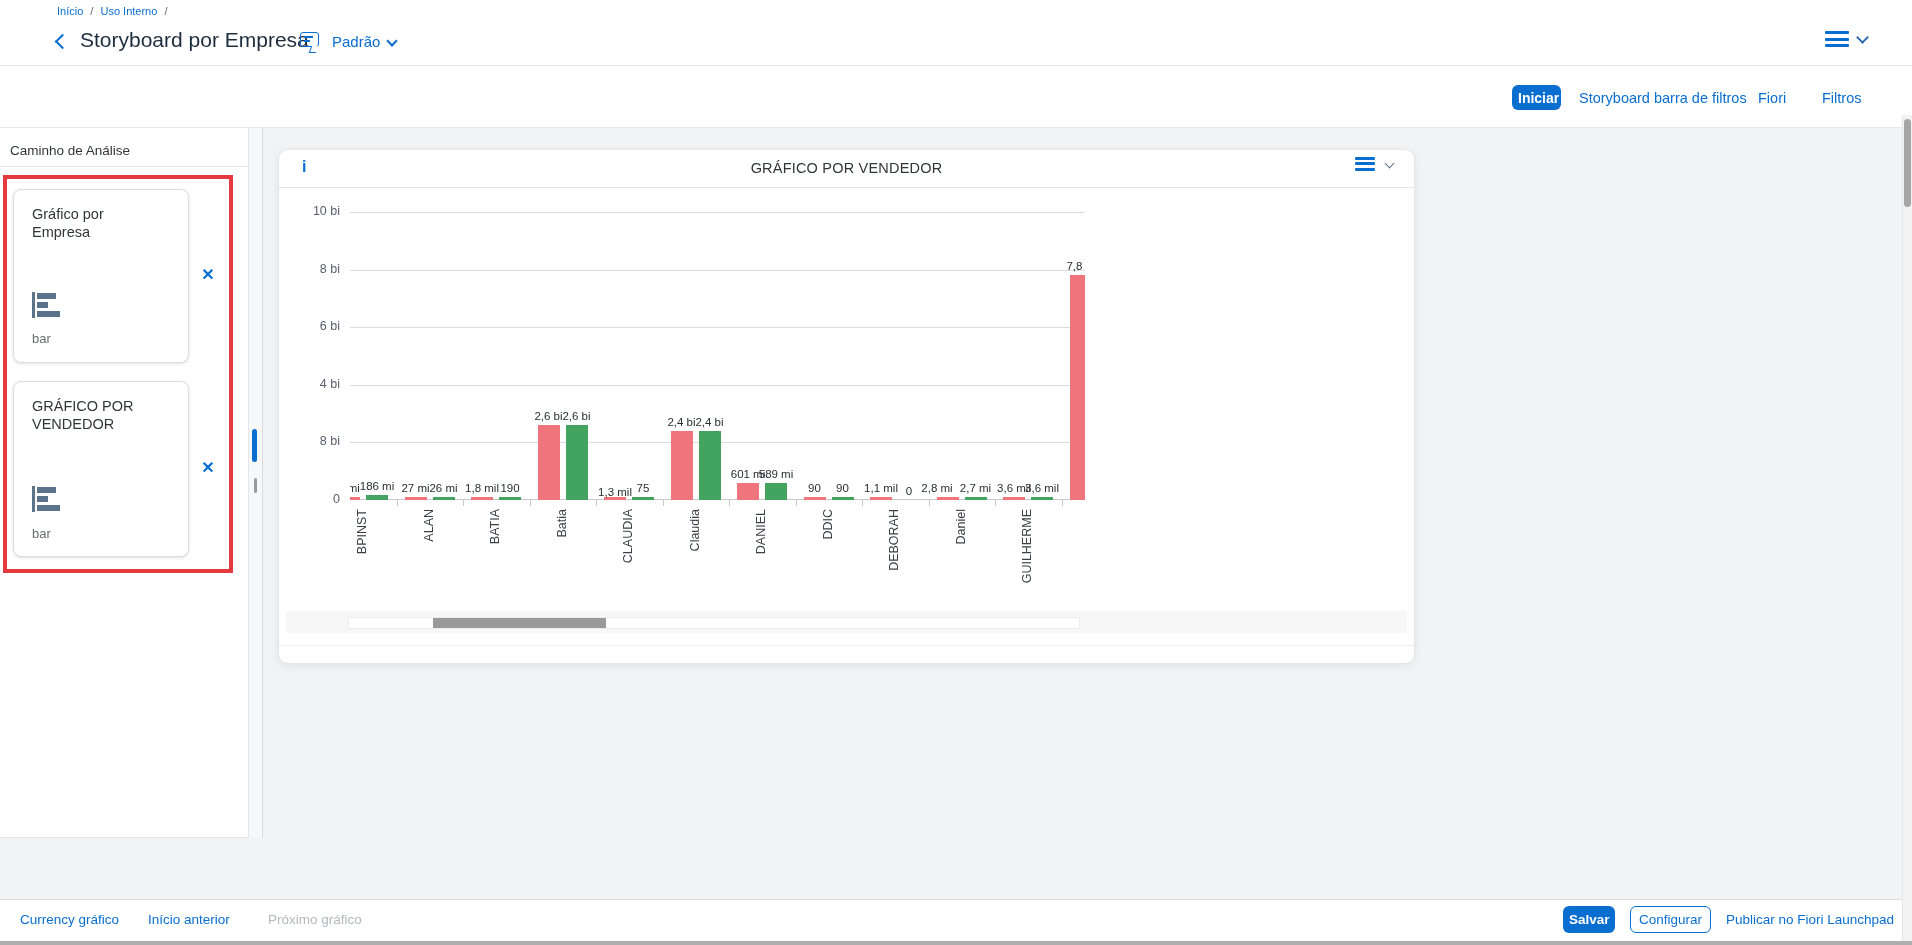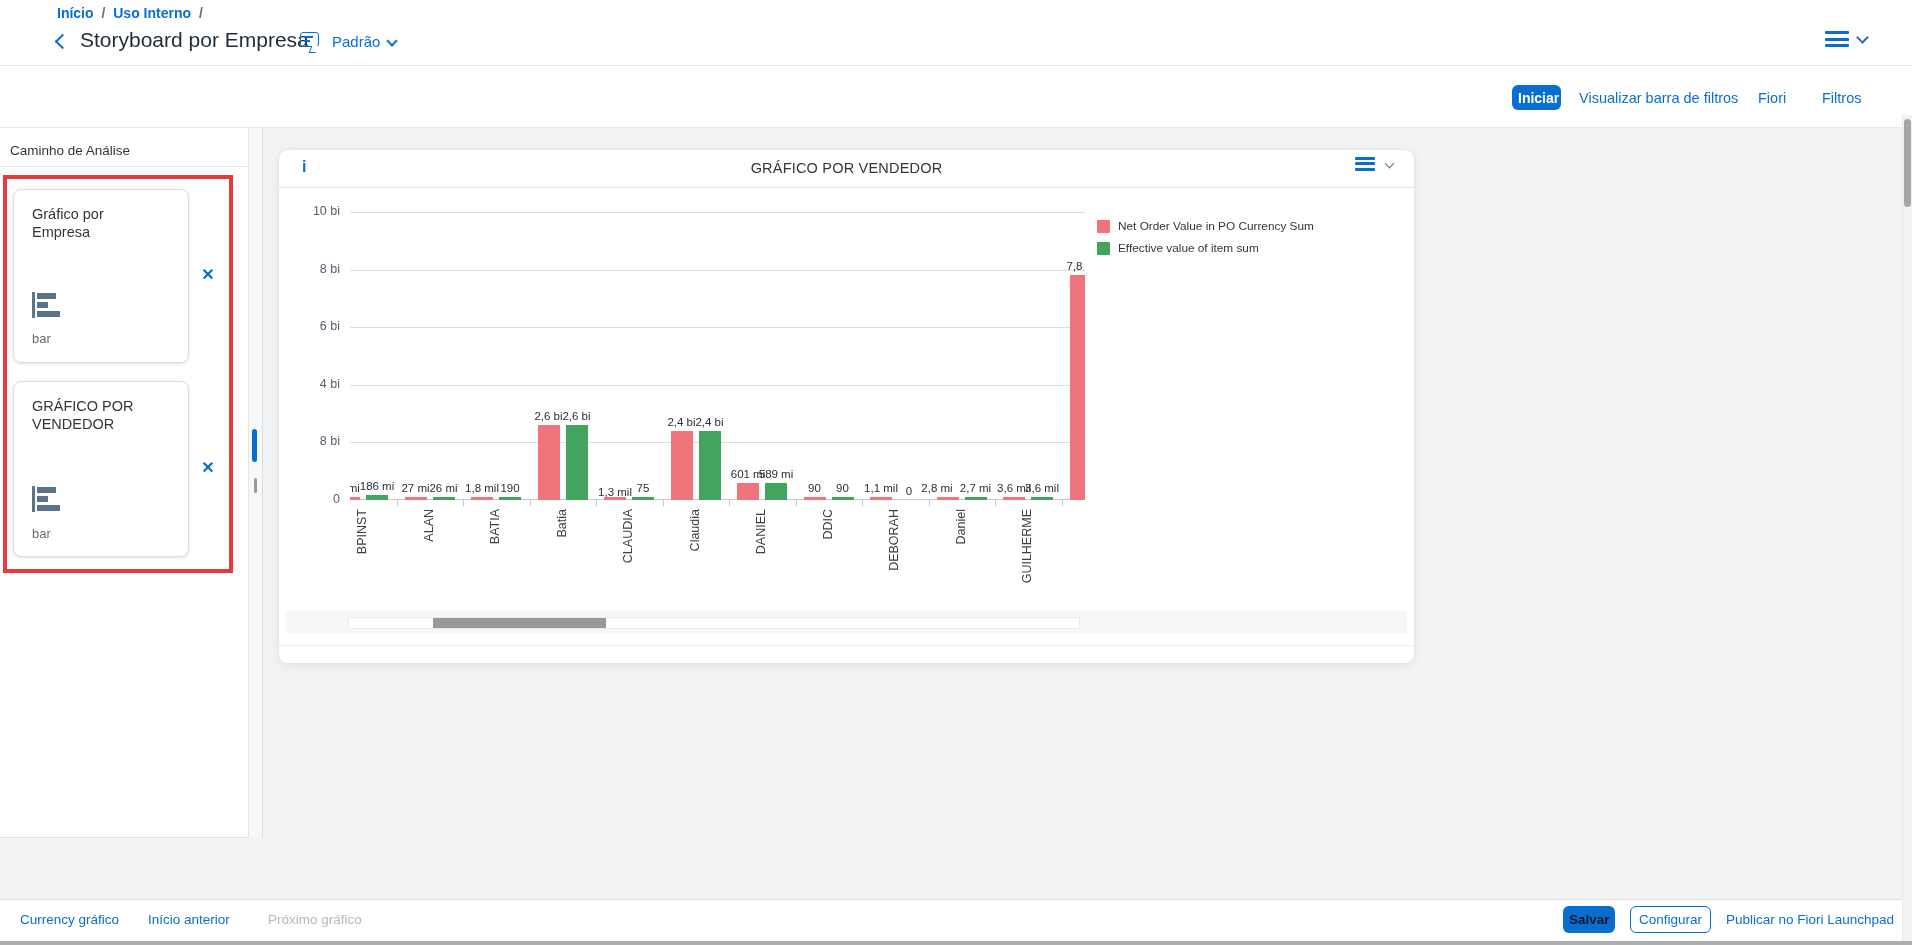--- a/index.html
+++ b/index.html
@@ -1,21 +1,21 @@
 <!DOCTYPE html>
 <html><head>
 <meta charset="utf-8">
 <style>
   * { box-sizing: border-box; }
   body { margin:0; font-family:"Liberation Sans", sans-serif; }
   #page { position:relative; width:1912px; height:945px; background:#fff; overflow:hidden; }
 
   
   #topbar { position:absolute; left:0; top:0; width:1912px; height:66px; background:#fff; border-bottom:1px solid #e8e8e8; }
-  .crumb { position:absolute; top:5px; left:57px; font-size:14px;font-weight:bold; }
+  .crumb { position:absolute; top:5px; left:57px; font-size:11px; }
   .crumb a { color:#0a6ed1; text-decoration:none; margin-right:4px; cursor:pointer; }
   .crumb .sep { color:#6a6d70; margin-right:4px; }
   .backchev { position:absolute; left:57px; top:36px; width:11px; height:11px; border-top:2.5px solid #0a6ed1; border-left:2.5px solid #0a6ed1; transform:rotate(-45deg); cursor:pointer; }
   #page-title { position:absolute; left:80px; top:28px; font-size:21px; color:#1d2d3e; }
   .bubble { position:absolute; left:300px; top:32px; width:19px; height:15px; border:1.6px solid #0a6ed1; border-radius:3px; cursor:pointer; }
   .bubble::after { content:""; position:absolute; left:9px; top:13px; width:6px; height:6px; border-left:1.6px solid #0a6ed1; border-bottom:1.6px solid #0a6ed1; background:#fff; transform:skewX(-20deg); }
   .bubble i { position:absolute; left:3px; top:3px; width:9px; height:1.6px; background:#0a6ed1; }
   .bubble i+i { top:7px; width:6px; }
   #variant { position:absolute; left:332px; top:33px; color:#0a6ed1; font-size:15px; cursor:pointer; }
   .chev-down { display:inline-block; width:8px; height:8px; border-right:2px solid #0a6ed1; border-bottom:2px solid #0a6ed1; transform:rotate(45deg); margin-left:8px; vertical-align:2px; }
@@ -84,21 +84,21 @@
   
   #hstrip { position:absolute; left:286px; top:611px; width:1121px; height:22px; background:#f7f7f7; }
   #htrack { position:absolute; left:348px; top:617px; width:732px; height:12px; background:#fff; border:1px solid #ececec; }
   #hthumb { position:absolute; left:433px; top:618px; width:173px; height:10px; background:#999; cursor:pointer; }
   #card-foot-line { position:absolute; left:279px; top:645px; width:1135px; height:1px; background:#ededed; }
 
   
   #footer { position:absolute; left:0; top:899px; width:1902px; height:42px; background:#fff; border-top:1px solid #dedede; }
   .ft-link { position:absolute; top:912px; font-size:13.5px; color:#0a6ed1; cursor:pointer; white-space:nowrap; }
   .ft-link.disabled { color:#b4b8be; cursor:default; }
-  #btn-salvar { position:absolute; left:1563px; top:906px; width:52px; height:27px; background:#0a6ed1; color:#0f172a; border:none; border-radius:6px; font-size:13.5px; font-weight:bold; cursor:pointer; }
+  #btn-salvar { position:absolute; left:1563px; top:906px; width:52px; height:27px; background:#0a6ed1; color:#ffffff; border:none; border-radius:6px; font-size:13.5px; font-weight:bold; cursor:pointer; }
   #btn-config { position:absolute; left:1630px; top:906px; width:81px; height:27px; background:#fff; color:#0a6ed1; border:1px solid #0a6ed1; border-radius:6px; font-size:13.5px; cursor:pointer; }
   #bottom-strip { position:absolute; left:0; top:941px; width:1912px; height:4px; background:#aeaeae; }
 
   
   #vtrack { position:absolute; left:1902px; top:115px; width:10px; height:826px; background:#f3f3f3; border-left:1px solid #e7e7e7; }
   #vthumb { position:absolute; left:1903.5px; top:119px; width:7px; height:88px; background:#a6a6a6; border-radius:4px; cursor:pointer; }
 </style>
 </head>
 <body>
 
@@ -121,21 +121,21 @@
     <div id="hdr-burger" class="burger">
         <div class="l"></div>
         <div class="l"></div>
         <div class="l"></div>
       </div>
     <div id="hdr-chev"></div>
   </div>
 
   <div id="toolbar"></div>
   <button id="btn-iniciar">Iniciar</button>
-  <span class="tb-link" style="left:1579px">Visualizar barra de filtros</span>
+  <span class="tb-link" style="left:1579px">Storyboard barra de filtros</span>
   <span class="tb-link" style="left:1758px">Fiori</span>
   <span class="tb-link" style="left:1822px">Filtros</span>
 
   <div id="content-bg"></div>
 
   <div id="sidebar"></div>
   <div id="sidebar-title">Caminho de Análise</div>
   <div id="sidebar-div"></div>
   <div id="hl-box"></div>
 
@@ -258,30 +258,20 @@
       <div class="cat-label" style="left: 554.5px;">Batia</div>
       <div class="cat-label" style="left: 621px;">CLAUDIA</div>
       <div class="cat-label" style="left: 687.5px;">Claudia</div>
       <div class="cat-label" style="left: 754px;">DANIEL</div>
       <div class="cat-label" style="left: 820.5px;">DDIC</div>
       <div class="cat-label" style="left: 887px;">DEBORAH</div>
       <div class="cat-label" style="left: 953.5px;">Daniel</div>
       <div class="cat-label" style="left: 1020px;">GUILHERME</div>
     </div>
 
-  <div id="legend">
-    <div class="leg-row">
-      <div class="leg-sw" style="background: rgb(240, 116, 123);"></div>
-      <div class="leg-tx">Net Order Value in PO Currency Sum</div>
-    </div>
-    <div class="leg-row">
-      <div class="leg-sw" style="background: rgb(67, 164, 95);"></div>
-      <div class="leg-tx">Effective value of item sum</div>
-    </div>
-  </div>
 
   <div id="hstrip"></div>
   <div id="htrack"></div>
   <div id="hthumb"></div>
   <div id="card-foot-line"></div>
 
   <div id="footer"></div>
   <span class="ft-link" style="left:20px">Currency gráfico</span>
   <span class="ft-link" style="left:148px">Início anterior</span>
   <span class="ft-link disabled" style="left:268px">Próximo gráfico</span>

